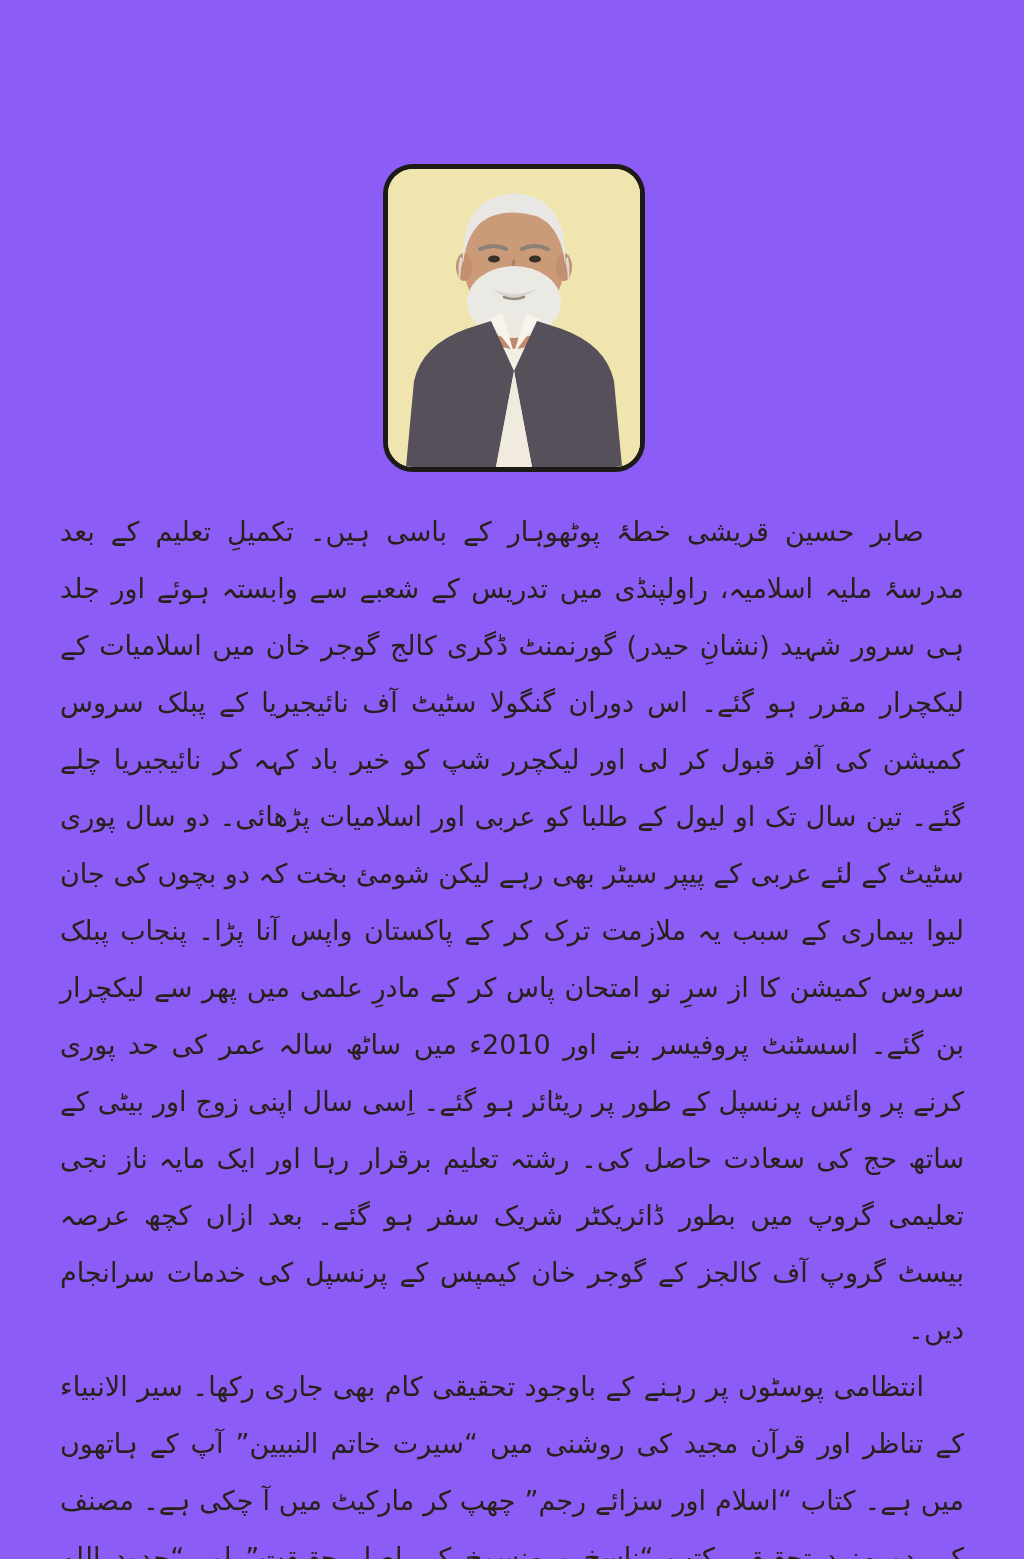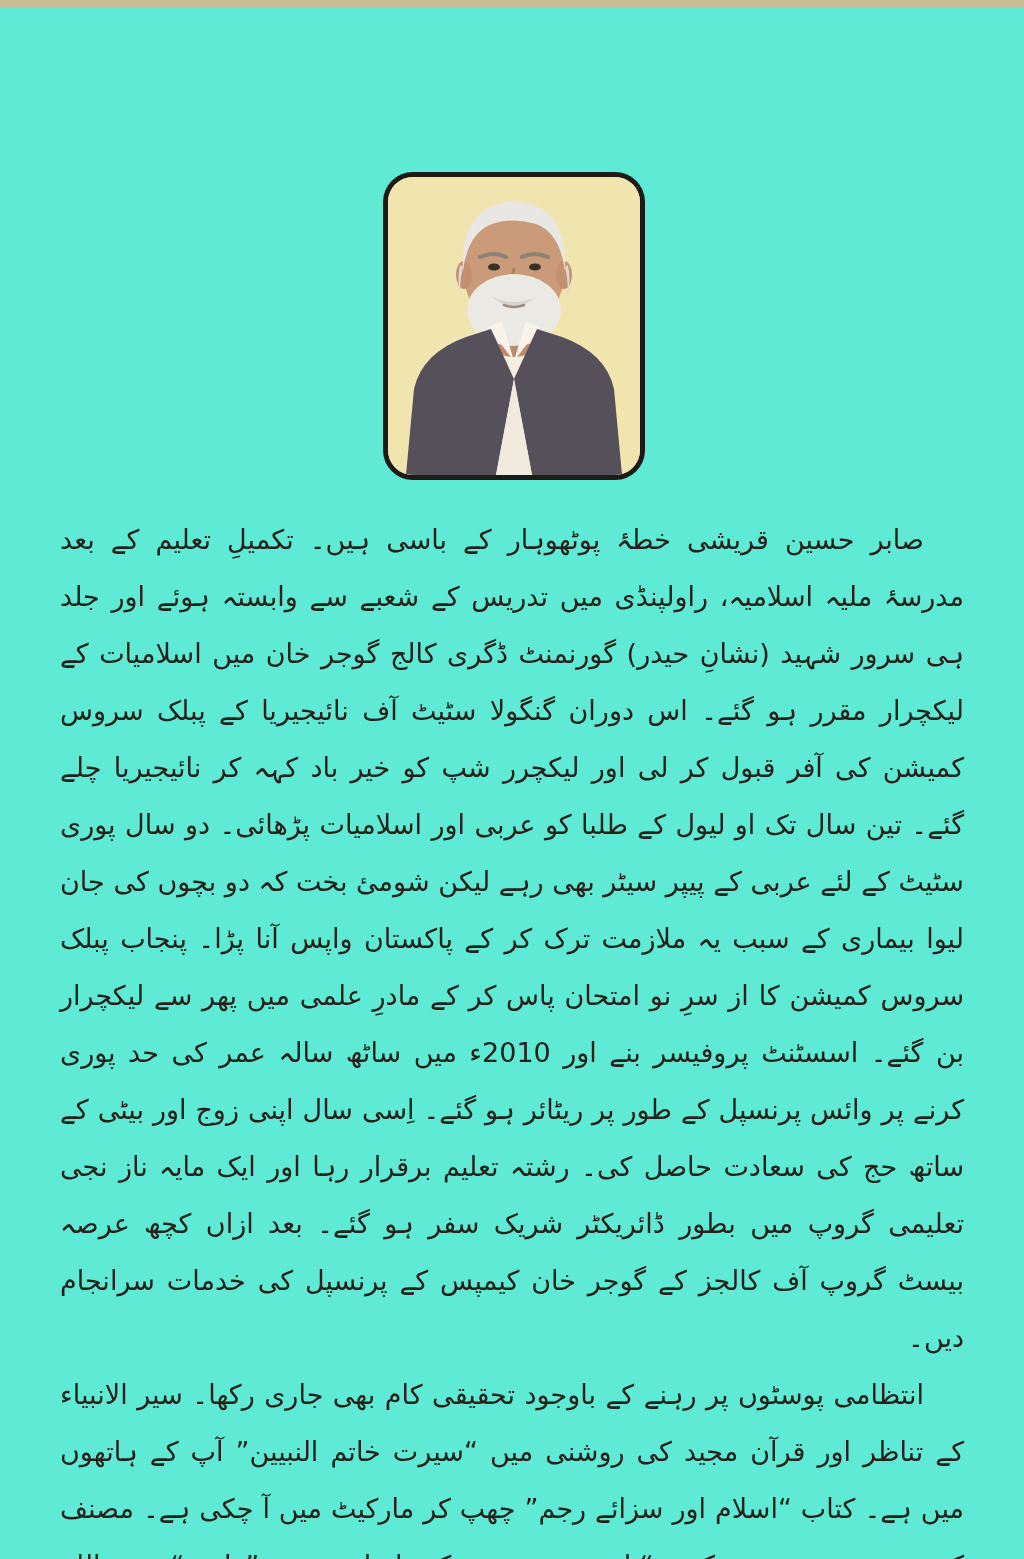--- a/index.html
+++ b/index.html
@@ -10,22 +10,21 @@
     width: 1024px;
     height: 1559px;
     background: #cabd95;
     font-family: "DejaVu Sans", sans-serif;
     position: relative;
     overflow: hidden;
   }
   .page {
     position: absolute;
     inset: 0;
-    background: #5eead4;
-    margin-top: 8px;
+    background: #8b5cf6;
   }
   .photo-frame {
     position: absolute;
     left: 383px;
     top: 164px;
     width: 252px;
     height: 298px;
     border: 5px solid #1d1b17;
     border-radius: 30px;
     overflow: hidden;

